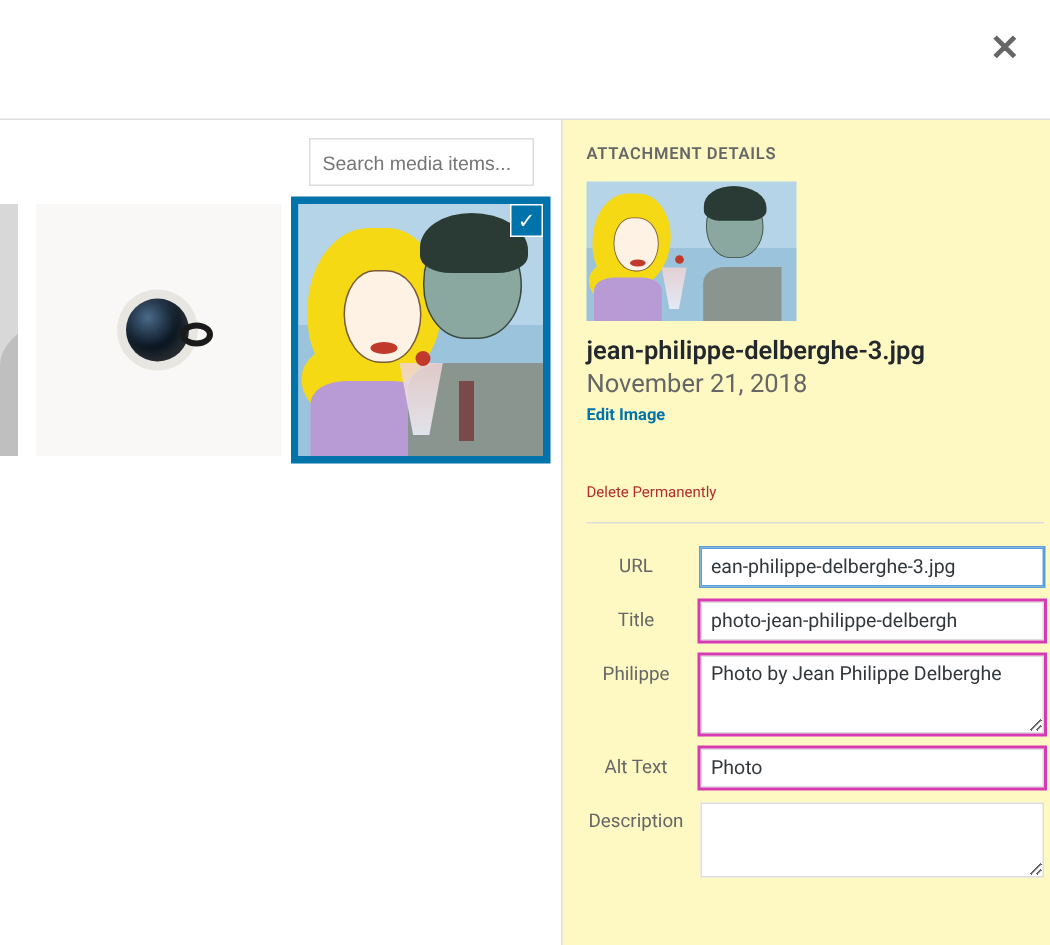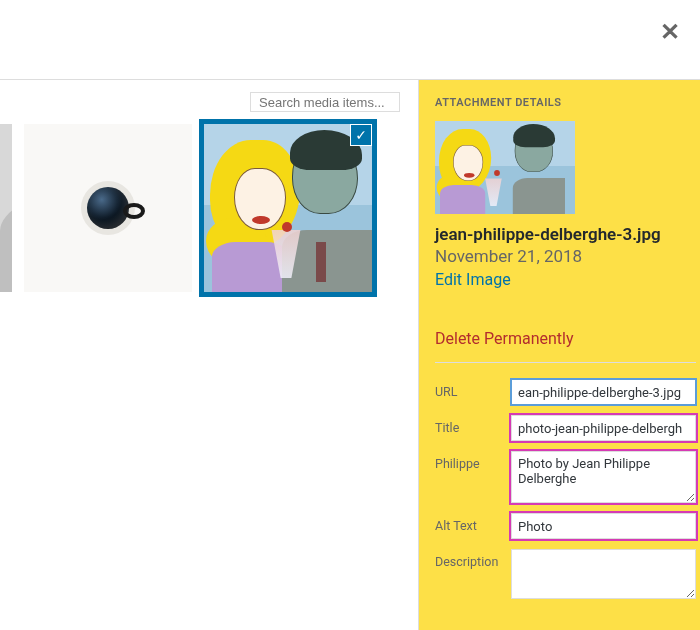--- a/index.html
+++ b/index.html
@@ -38,21 +38,21 @@
       overflow: hidden;
       position: relative;
     }
     .search-wrap {
       text-align: right;
       margin-bottom: 12px;
       padding-right: 6px;
     }
     .search-input {
       width: 150px;
-      height: 20px;
+      height: 32px;
       padding: 4px 8px;
       border: 1px solid #ddd;
       font-size: 13px;
       color: #0c4a6e;
       background: #fff;
     }
     .thumbnails {
       display: flex;
       gap: 12px;
       padding-left: 0;
@@ -232,22 +232,22 @@
     
     .person-partial{
       width:168px;height:168px;background:#d8d8d8;position:relative;
     }
     .person-partial::after{
       content:'';position:absolute;left:0;right:0;bottom:0;top:40%;background:#bfbfbf;border-radius:50% 50% 0 0 / 40% 40% 0 0;
     }
 
     
     .sidebar {
-      width: 282px;
-      background: #fde047;
+      width: 326px;
+      background: #fef9c3;
       border-left: 1px solid #ddd;
       padding: 16px 4px 16px 16px;
       overflow-y: auto;
     }
     .sb-title {
       font-size: 11px;
       font-weight: 600;
       color: #666;
       letter-spacing: 0.5px;
       margin-bottom: 12px;
@@ -262,46 +262,47 @@
       margin-bottom: 2px;
       word-break: break-all;
     }
     .meta-line {
       font-size: 17px;
       color: #666;
       margin-bottom: 2px;
     }
     .edit-link {
       color: #0073aa;
-      font-size: 16px;
+      font-size: 11px;
       cursor: pointer;
       display: block;
       margin-top: 4px;
       margin-bottom: 14px;
+      font-weight: bold;
     }
     .delete-link {
       color: #b32d2e;
-      font-size: 16px;
+      font-size: 10px;
       cursor: pointer;
       display: block;
       margin-top: 40px;
     }
     .form-area {
       border-top: 1px solid #ddd;
       margin-top: 14px;
       padding-top: 16px;
     }
     .form-row {
       display: flex;
       align-items: flex-start;
       margin-bottom: 10px;
     }
     .form-label {
       width: 76px;
-      text-align: left;
+      text-align: center;
       font-size: 12.5px;
       color: #666;
       padding-right: 10px;
       padding-top: 5px;
       flex-shrink: 0;
     }
     .form-input, .form-textarea {
       flex: 1;
       padding: 4px 6px;
       font-size: 13px;

